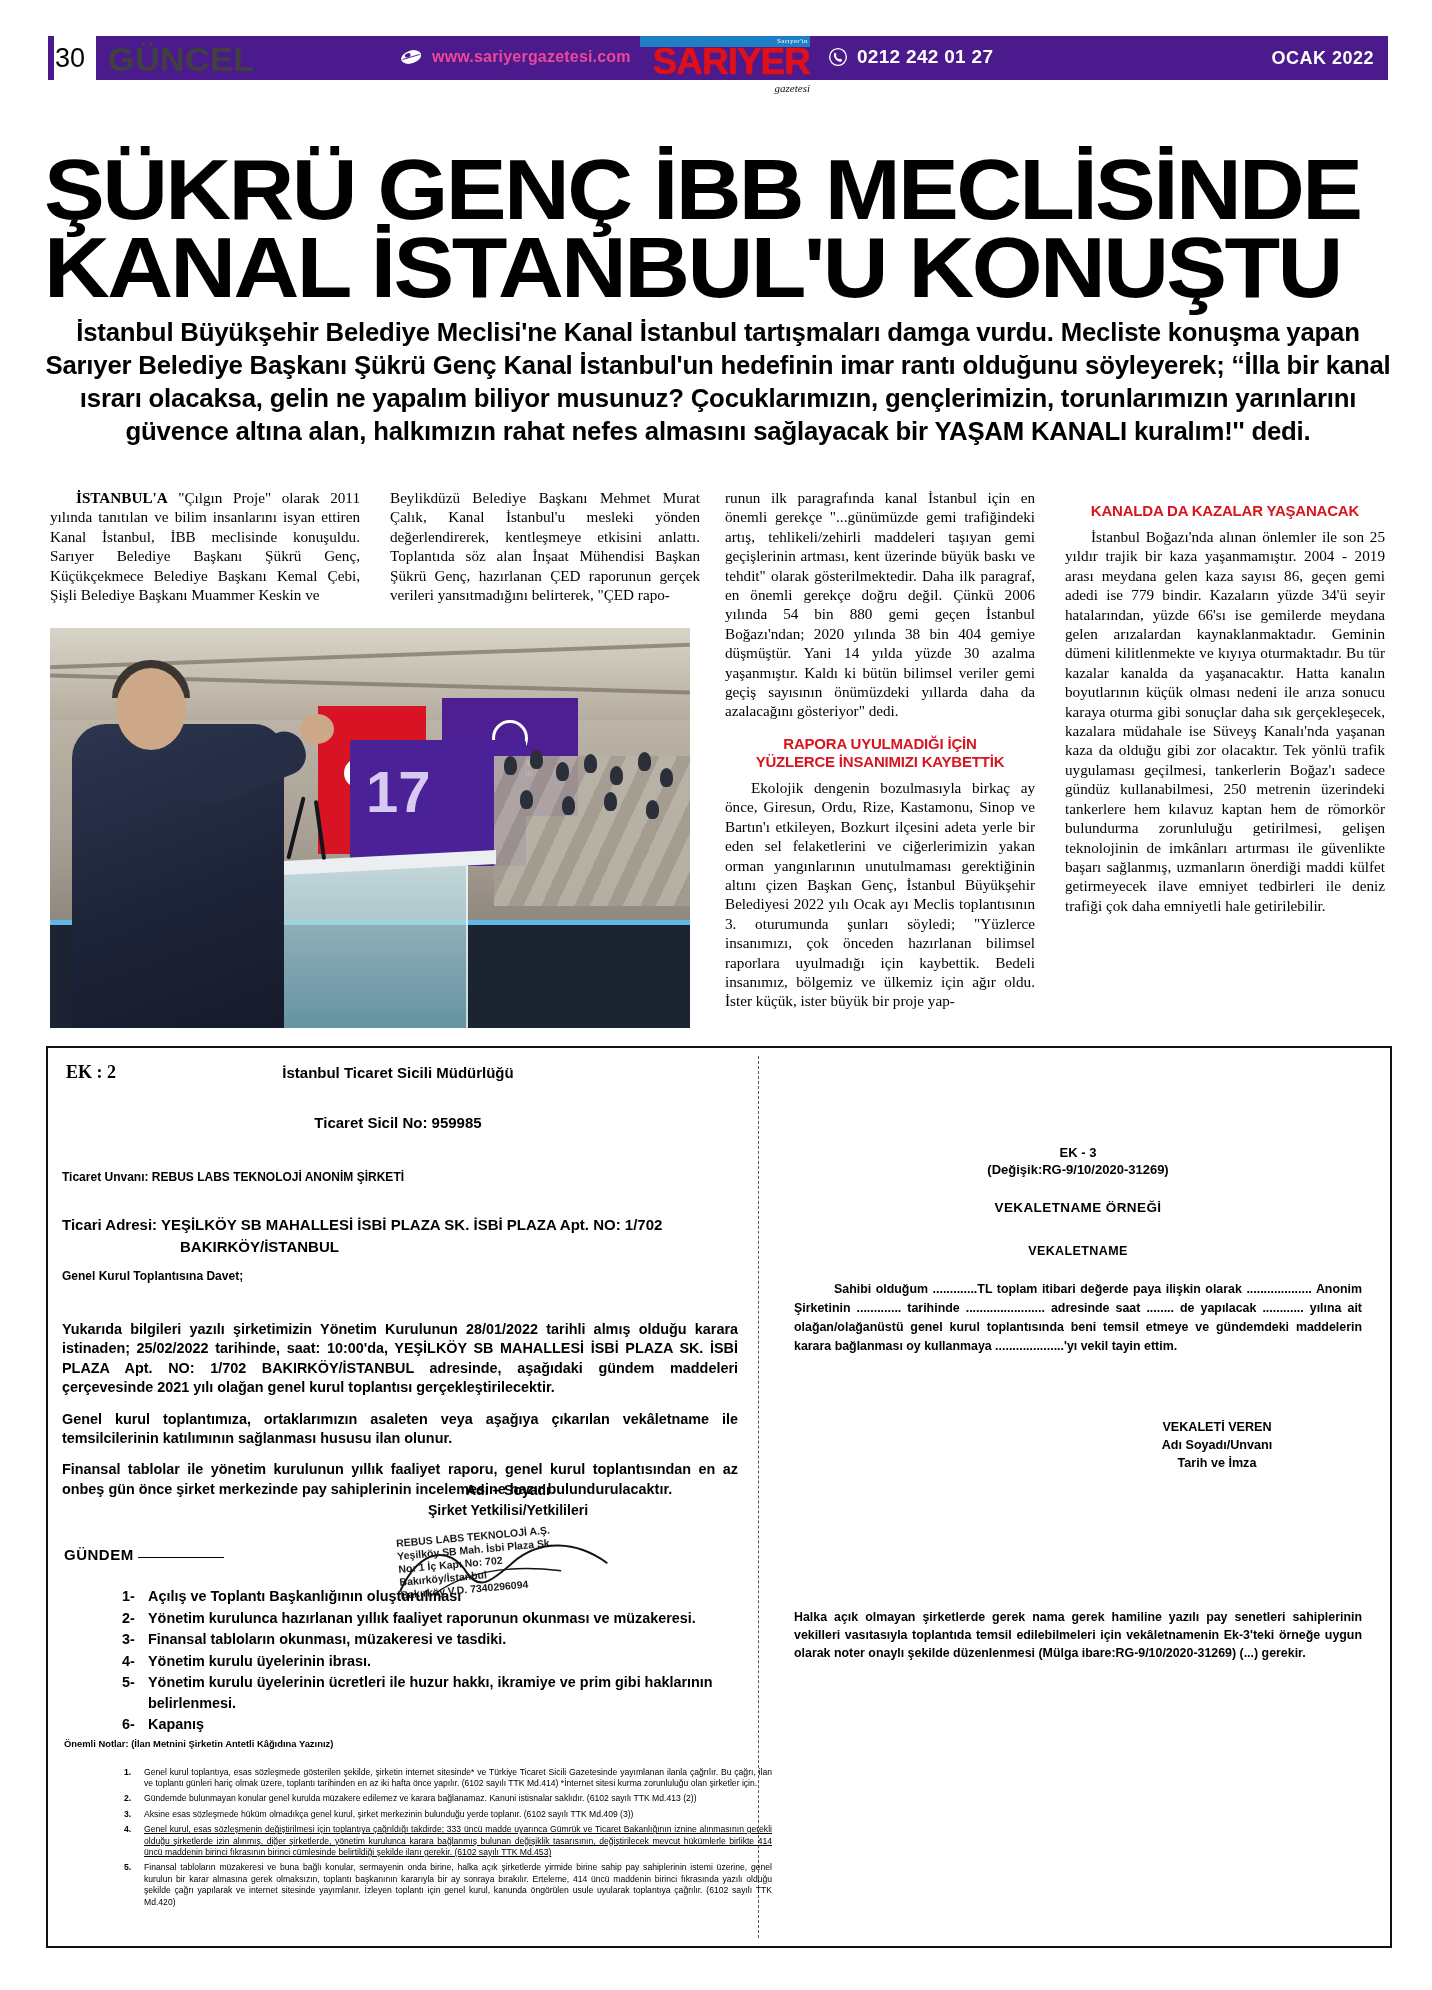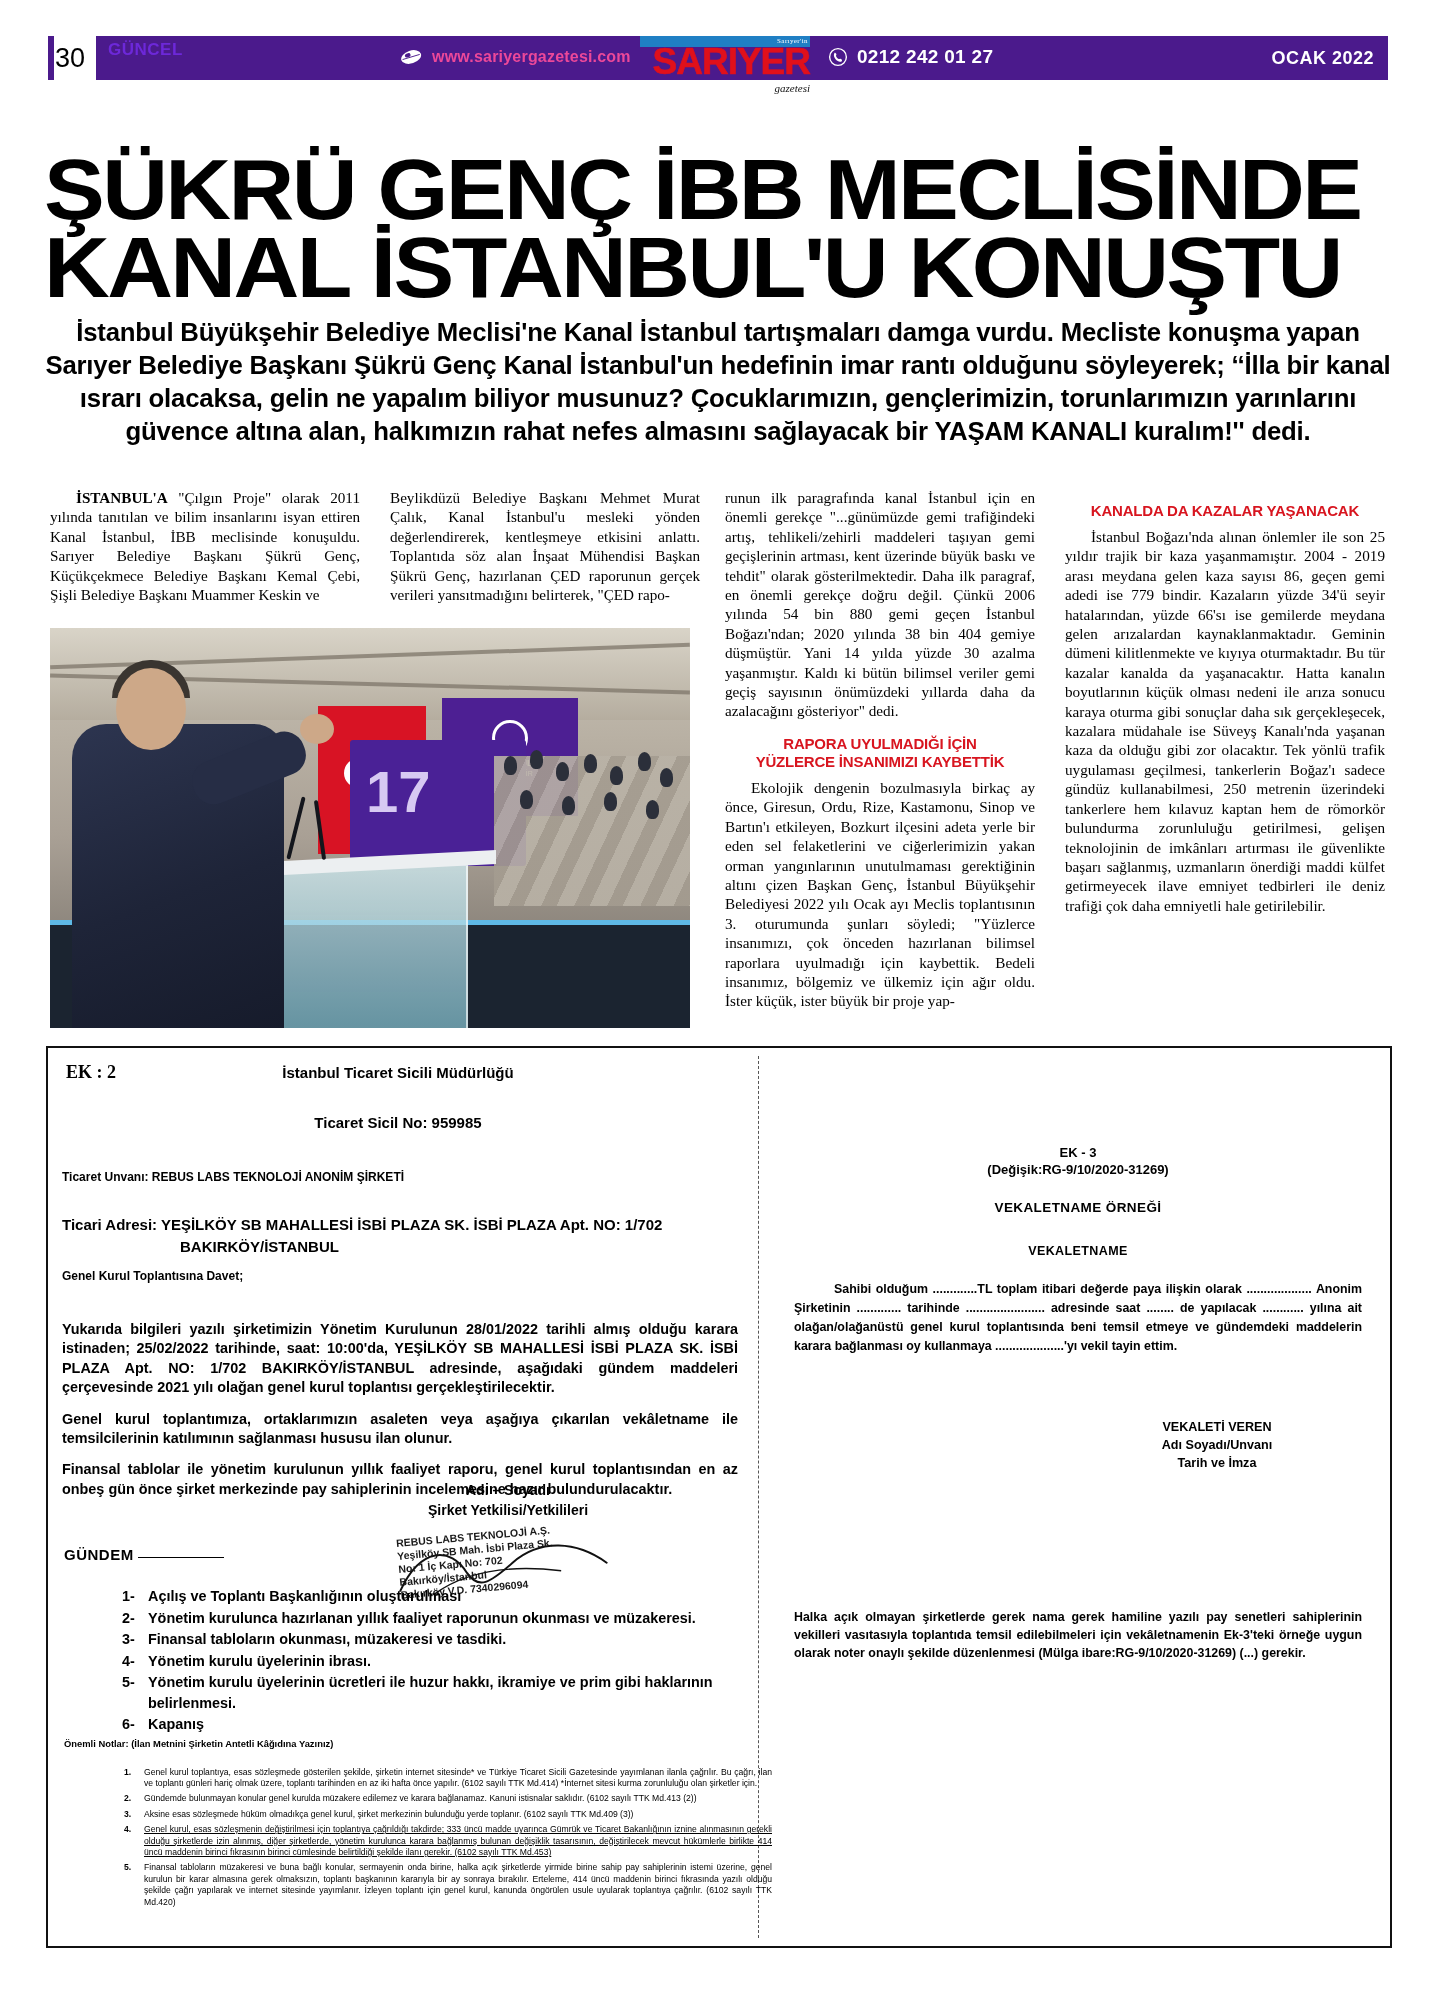--- a/index.html
+++ b/index.html
@@ -17,21 +17,21 @@
     background:#4b1a8c;display:flex;align-items:center;
   }
   .pagenum-box{
     position:absolute;left:44px;top:33px;width:52px;height:50px;
     background:#ffffff;display:flex;align-items:center;justify-content:center;
     font-weight:normal;font-size:27px;color:#000;z-index:4;text-align:center;
   }
   .pagenum-bar{position:absolute;left:48px;top:36px;width:6px;height:44px;background:#4b1a8c;z-index:5;}
   .section-label{
     position:absolute;left:108px;top:40px;
-    font-size:17px;font-weight:bold;color:#6d28d9;letter-spacing:.5px;
+    font-size:34px;font-weight:bold;color:#404040;letter-spacing:.5px;
     font-family:"Liberation Sans", sans-serif;
   }
   .web-wrap{
     position:absolute;left:400px;top:48px;display:flex;align-items:center;gap:8px;
   }
   .web-icon{width:24px;height:18px;display:block;}
   .web-text{font-size:16px;font-weight:bold;color:#ec4899;letter-spacing:.2px;}
   .brand{
     position:absolute;left:640px;top:36px;width:170px;height:48px;
   }

